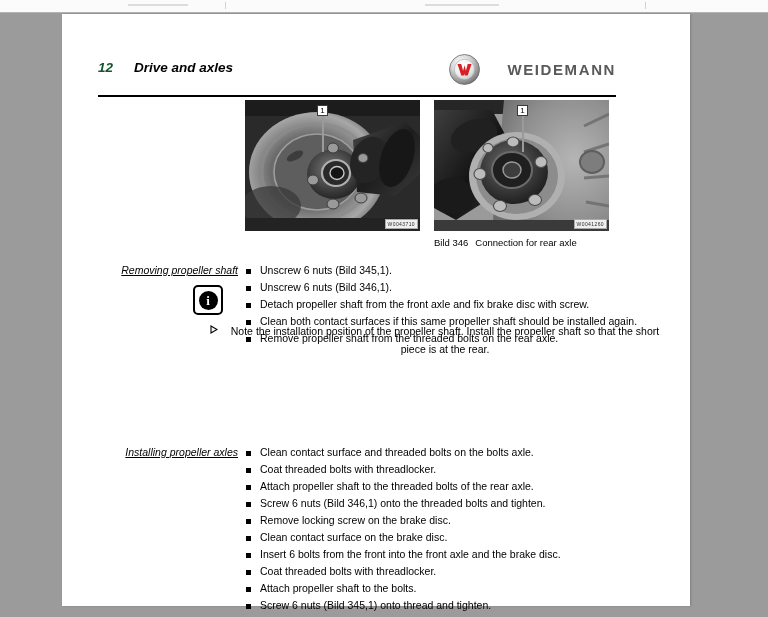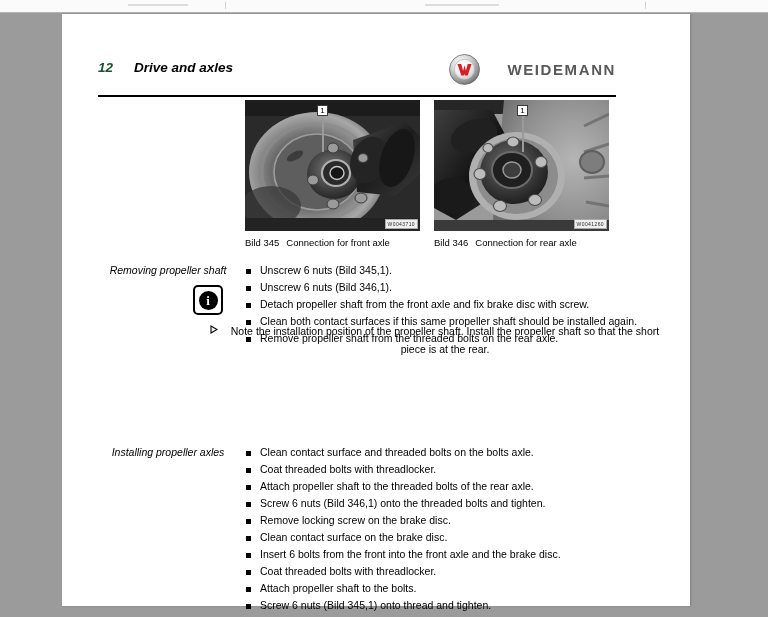--- a/index.html
+++ b/index.html
@@ -114,22 +114,22 @@
   .cap {
     margin-top: 6px;
     font-size: 9.5px; color: #000;
     display: flex; gap: 7px; white-space: nowrap;
   }
 
   
   .section { position: absolute; left: 36px; width: 556px; }
   .sec-label {
     position: absolute; left: 0; top: 0;
-    width: 140px; text-align: center;
-    font-size: 10.5px; font-style: italic; color: #000;
+    width: 140px; text-align: right;
+    font-size: 10.5px; font-style: italic; color: #000; text-decoration: underline;
   }
   .sec-list {
     position: absolute; left: 148px; top: 0; width: 408px;
   }
   .li {
     display: flex; align-items: flex-start;
     margin-bottom: 3.6px;
   }
   .li-bullet {
     flex: 0 0 auto;
@@ -256,24 +256,20 @@
             </g>
             <ellipse cx="26" cy="106" rx="30" ry="20" fill="#3a3a3a" opacity=".75"></ellipse>
             <rect x="0" y="118" width="175" height="13" fill="#232323"></rect>
           </svg>
           <div class="callout" style="left:72px; top:5px;">
             <div class="callout-box">1</div>
             <div class="callout-line" style="height:36px;"></div>
           </div>
           <div class="wmark">W0043710</div>
         </div>
-        <figcaption class="cap">
-          <span>Bild 345</span>
-          <span>Connection for front axle</span>
-        </figcaption>
       </figure>
 
       <figure class="fig" style="margin:0;">
         <div class="photo">
           <svg class="scene" viewBox="0 0 175 131" preserveAspectRatio="none">
             <defs>
               <radialGradient id="housB" cx="70%" cy="45%" r="80%">
                 <stop offset="0%" stop-color="#b5b5b5"></stop>
                 <stop offset="60%" stop-color="#8f8f8f"></stop>
                 <stop offset="100%" stop-color="#6a6a6a"></stop>

